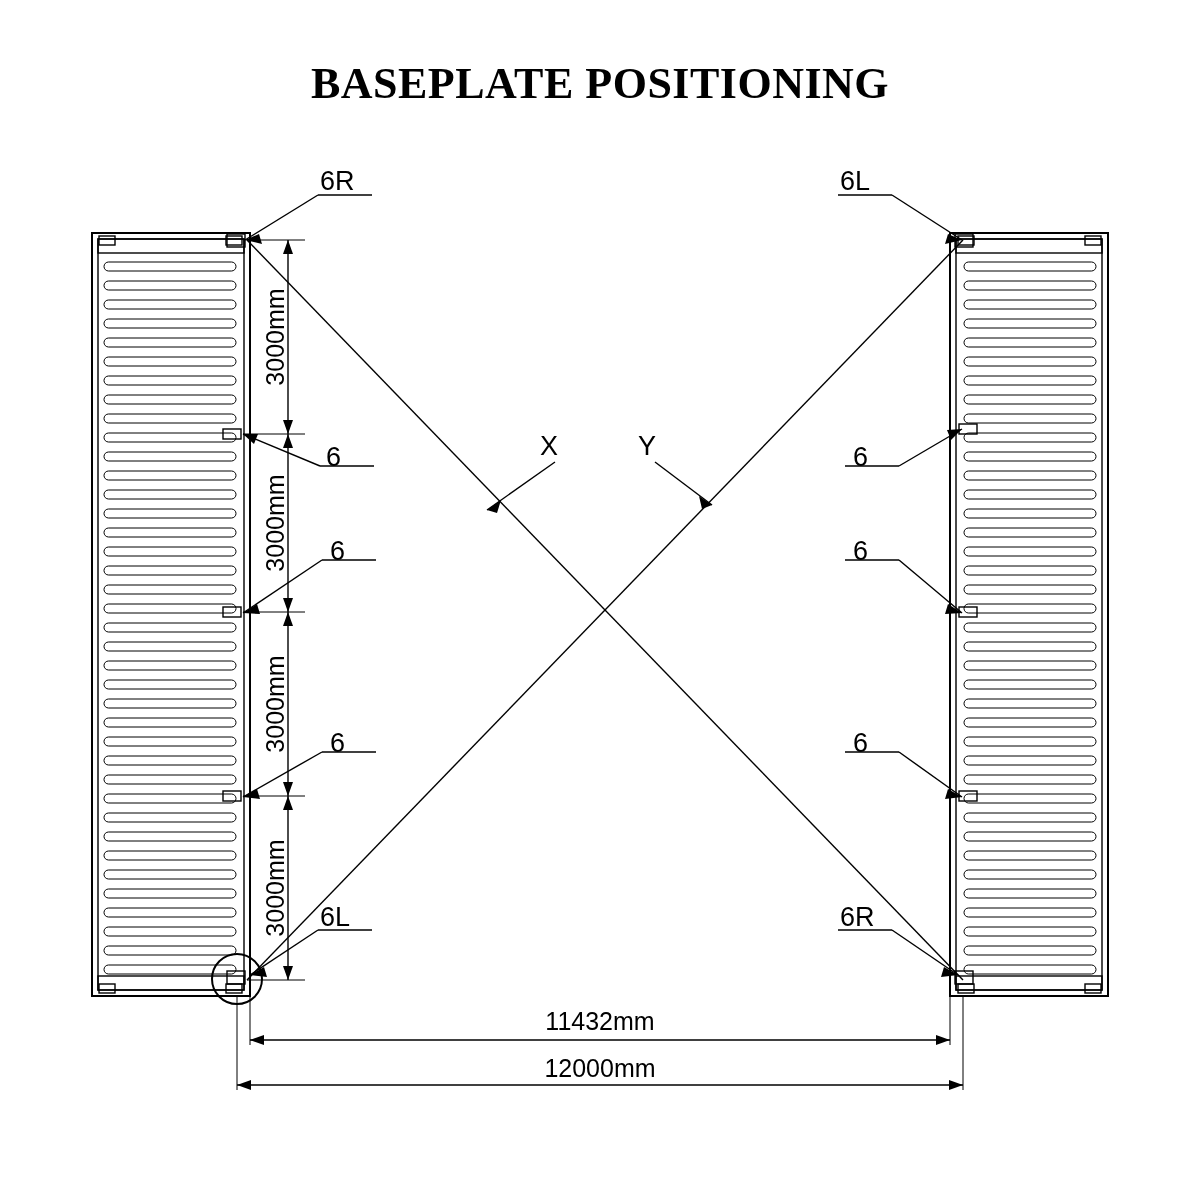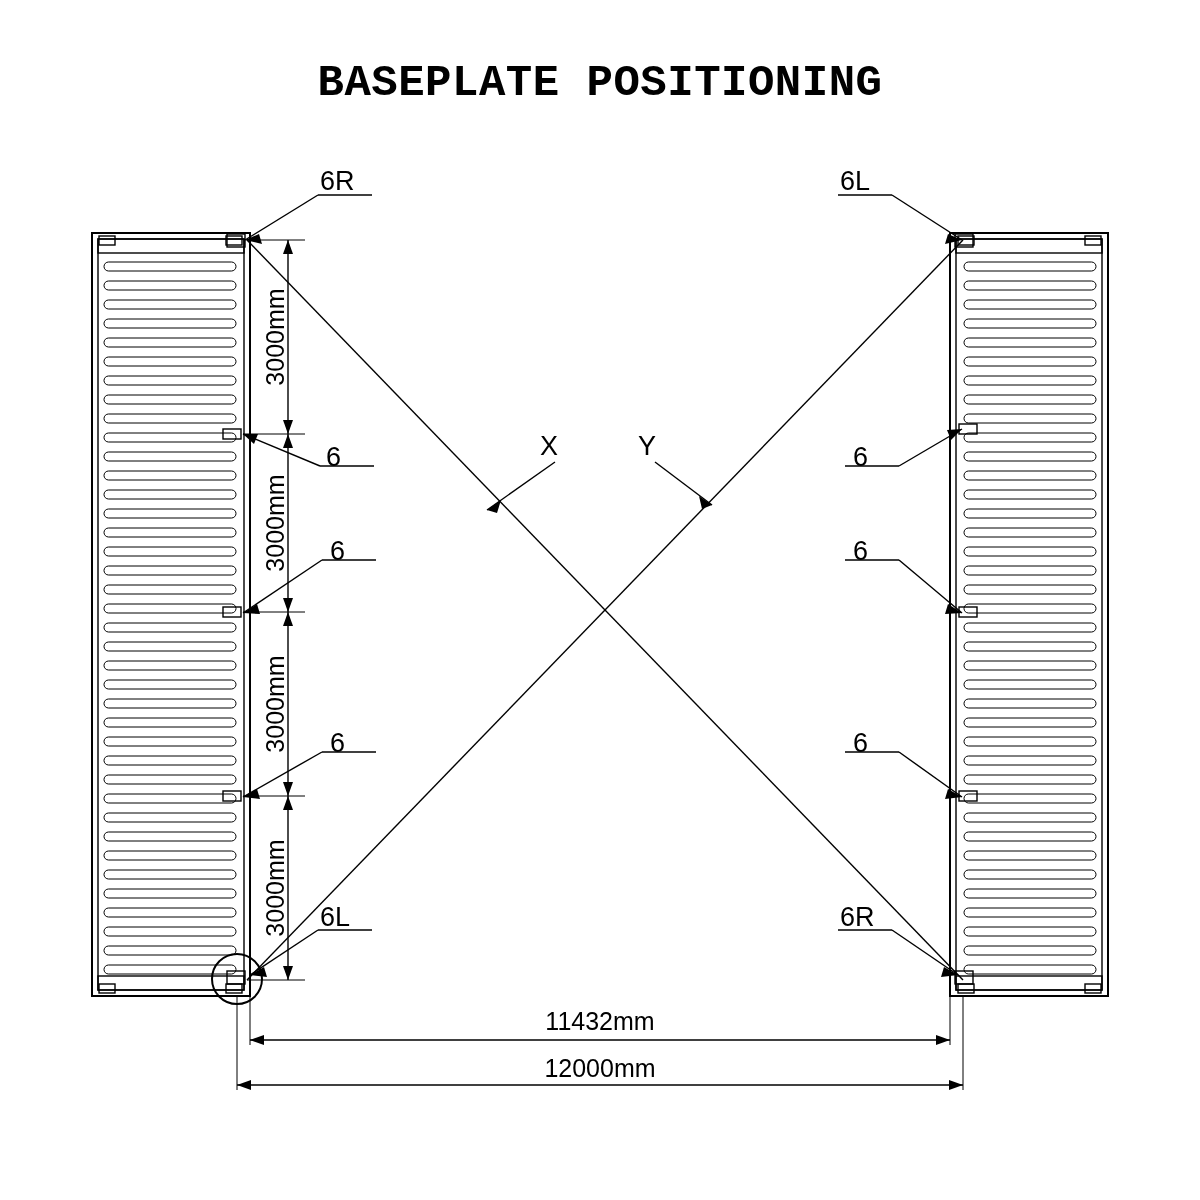--- a/index.html
+++ b/index.html
@@ -23,21 +23,21 @@
   }
   .title {
     position: absolute;
     top: 58px;
     left: 0;
     width: 1200px;
     text-align: center;
     font-size: 44px;
     font-weight: bold;
     letter-spacing: 0.5px;
-    font-family: Liberation Mono, monospace;
+    font-family: Liberation Serif, serif;
   }
   svg.drawing {
     position: absolute;
     left: 0;
     top: 0;
     width: 1200px;
     height: 1200px;
   }
   .lbl {
     font-family: "Liberation Sans", sans-serif;

